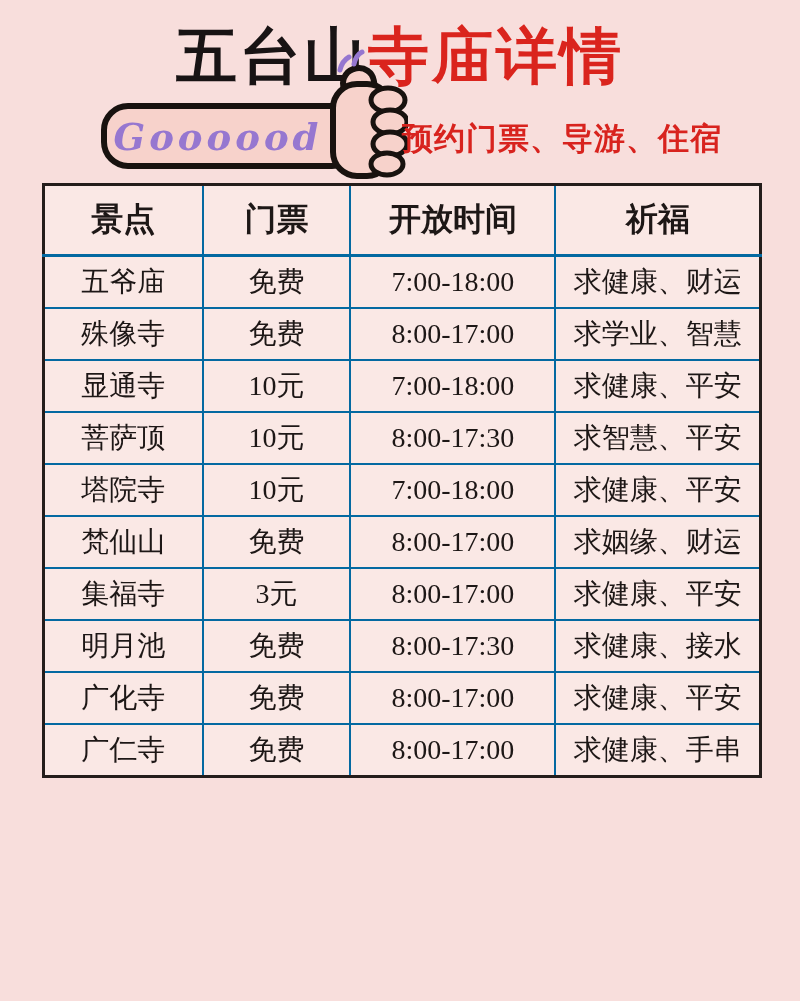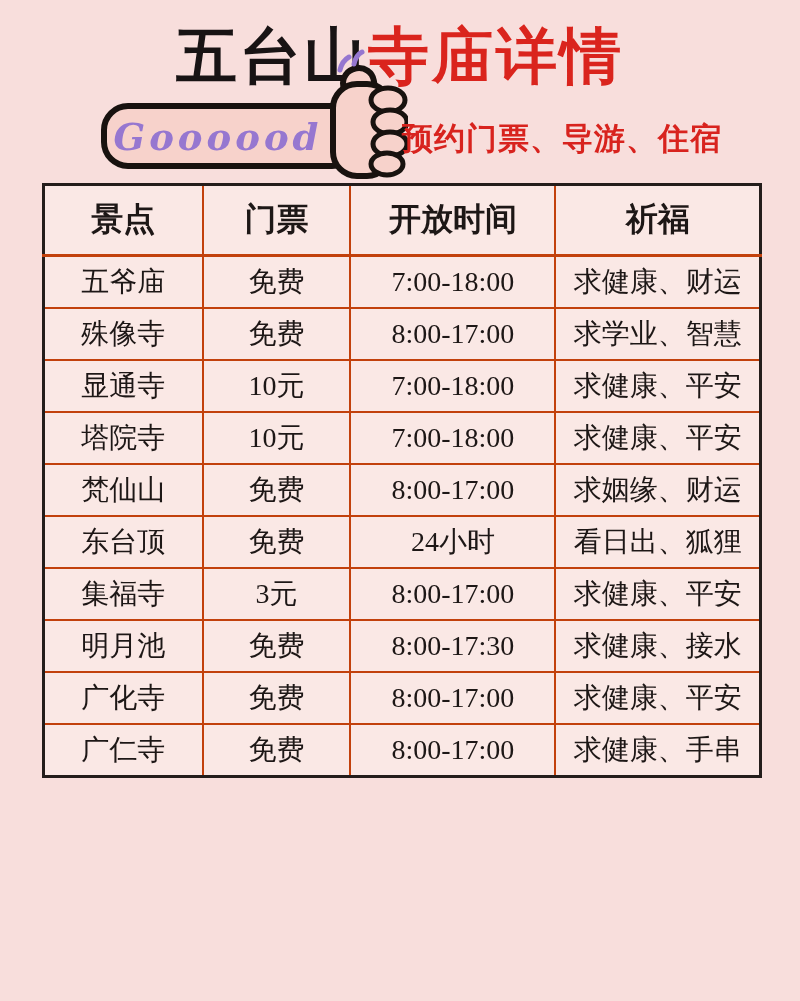--- a/index.html
+++ b/index.html
@@ -29,21 +29,21 @@
     font-style:italic;font-weight:700;
     letter-spacing:4px;
   }
   
   .temple-table{
     position:absolute;left:42px;top:183px;width:720px;
     border-collapse:collapse;table-layout:fixed;
     font-family:"Liberation Serif",serif;
   }
   .temple-table th,.temple-table td{
-    border:2px solid #c2410c;
+    border:2px solid #0369a1;
     background:#fae8e5;
     text-align:center;vertical-align:middle;
     color:#1d1716;
     padding:0;
     overflow:hidden;white-space:nowrap;
   }
   .temple-table th{
     height:68px;font-size:32px;font-weight:700;
     border-bottom-width:3px;
   }
@@ -111,36 +111,36 @@
           <td class="c-time">8:00-17:00</td>
           <td class="c-blessing">求学业、智慧</td>
         </tr>
         <tr>
           <td class="c-name">显通寺</td>
           <td class="c-ticket">10元</td>
           <td class="c-time">7:00-18:00</td>
           <td class="c-blessing">求健康、平安</td>
         </tr>
         <tr>
+          <td class="c-name">菩萨顶</td>
+          <td class="c-ticket">10元</td>
+          <td class="c-time">8:00-17:30</td>
+          <td class="c-blessing">求智慧、平安</td>
+        </tr>
+        <tr>
           <td class="c-name">塔院寺</td>
           <td class="c-ticket">10元</td>
           <td class="c-time">7:00-18:00</td>
           <td class="c-blessing">求健康、平安</td>
         </tr>
         <tr>
           <td class="c-name">梵仙山</td>
           <td class="c-ticket">免费</td>
           <td class="c-time">8:00-17:00</td>
           <td class="c-blessing">求姻缘、财运</td>
-        </tr>
-        <tr>
-          <td class="c-name">东台顶</td>
-          <td class="c-ticket">免费</td>
-          <td class="c-time">24小时</td>
-          <td class="c-blessing">看日出、狐狸</td>
         </tr>
         <tr>
           <td class="c-name">集福寺</td>
           <td class="c-ticket">3元</td>
           <td class="c-time">8:00-17:00</td>
           <td class="c-blessing">求健康、平安</td>
         </tr>
         <tr>
           <td class="c-name">明月池</td>
           <td class="c-ticket">免费</td>

